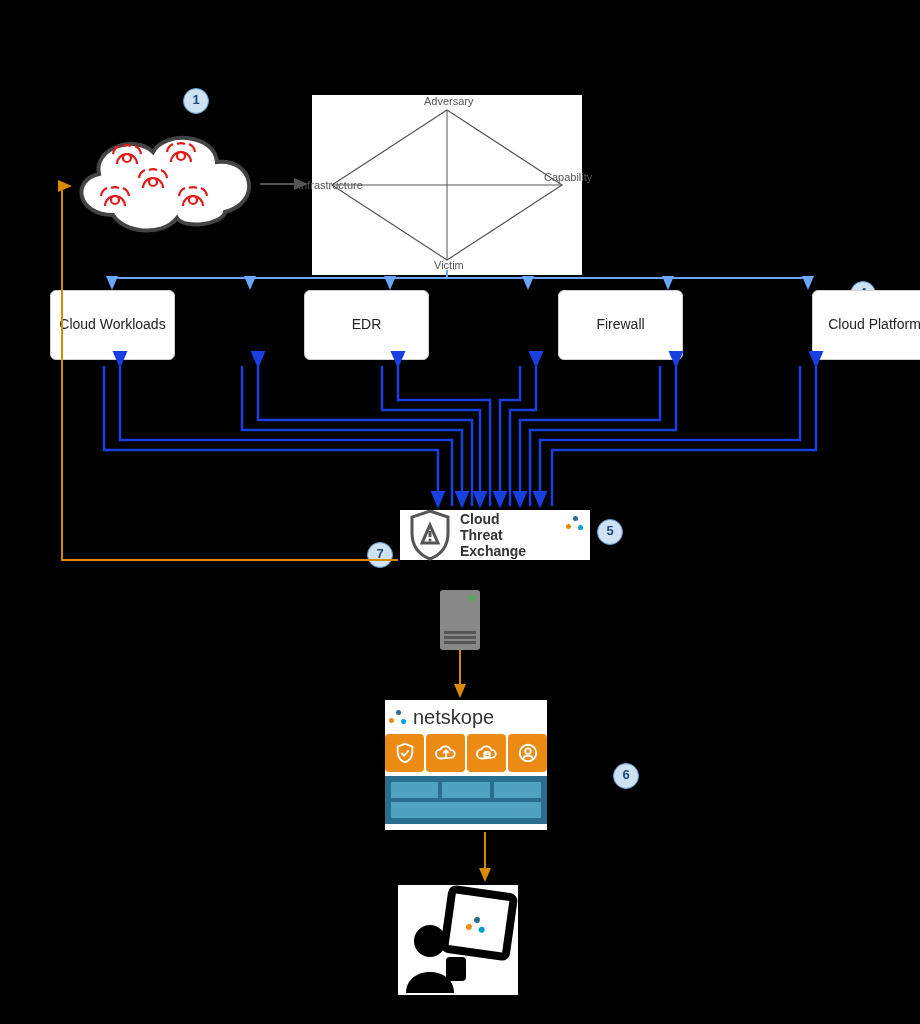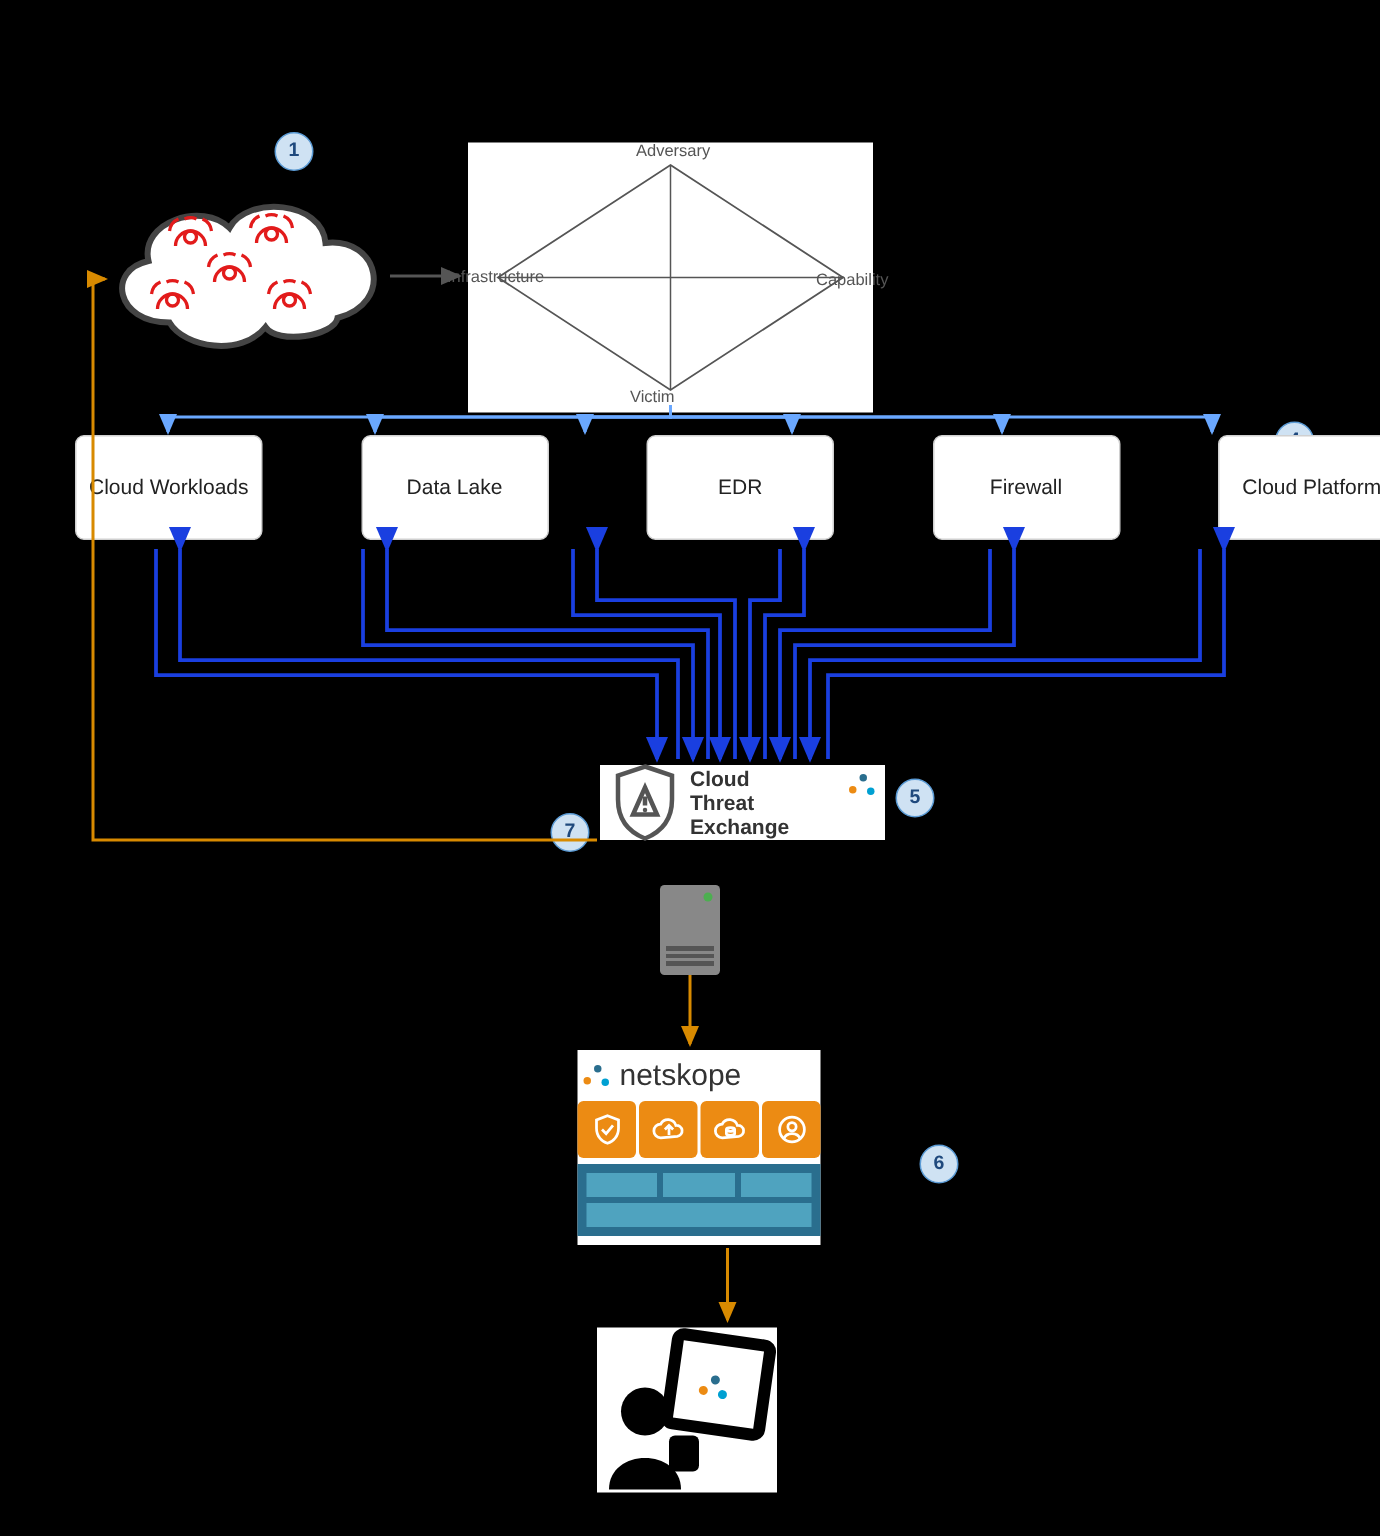--- a/index.html
+++ b/index.html
@@ -93,27 +93,26 @@
   </div>
 
   <div class="diamond-block">
     <svg width="270" height="180" viewBox="0 0 270 180">
       <polygon points="135,15 250,90 135,165 20,90" fill="none" stroke="#555" stroke-width="1.2"></polygon>
       <line x1="20" y1="90" x2="250" y2="90" stroke="#555" stroke-width="1"></line>
       <line x1="135" y1="15" x2="135" y2="165" stroke="#555" stroke-width="1"></line>
     </svg>
     <div class="diamond-lbl" style="left:112px;top:0">Adversary</div>
     <div class="diamond-lbl" style="left:-14px;top:84px">Infrastructure</div>
-    <div class="diamond-lbl" style="left:232px;top:86px">Capability</div>
-    <div class="diamond-lbl" style="left:108px;top:164px">Victim</div>
+    <div class="diamond-lbl" style="left:232px;top:76px">Capability</div>
+    <div class="diamond-lbl" style="left:122px;top:164px">Victim</div>
   </div>
 
   <div class="toolrow">
     <div class="toolbox">Cloud Workloads</div>
-    <div class="toolbox">Data Lake</div>
     <div class="toolbox">EDR</div>
     <div class="toolbox">Firewall</div>
     <div class="toolbox">Cloud Platform</div>
   </div>
 
   <div class="ctx">
     <svg width="44" height="52" viewBox="0 0 44 52">
       <path d="M22 2 L40 8 V24 C40 38 32 46 22 50 C12 46 4 38 4 24 V8 Z" fill="none" stroke="#555" stroke-width="3"></path>
       <path d="M22 16 L30 34 H14 Z" fill="none" stroke="#555" stroke-width="3"></path>
       <line x1="22" y1="22" x2="22" y2="28" stroke="#555" stroke-width="3"></line>

